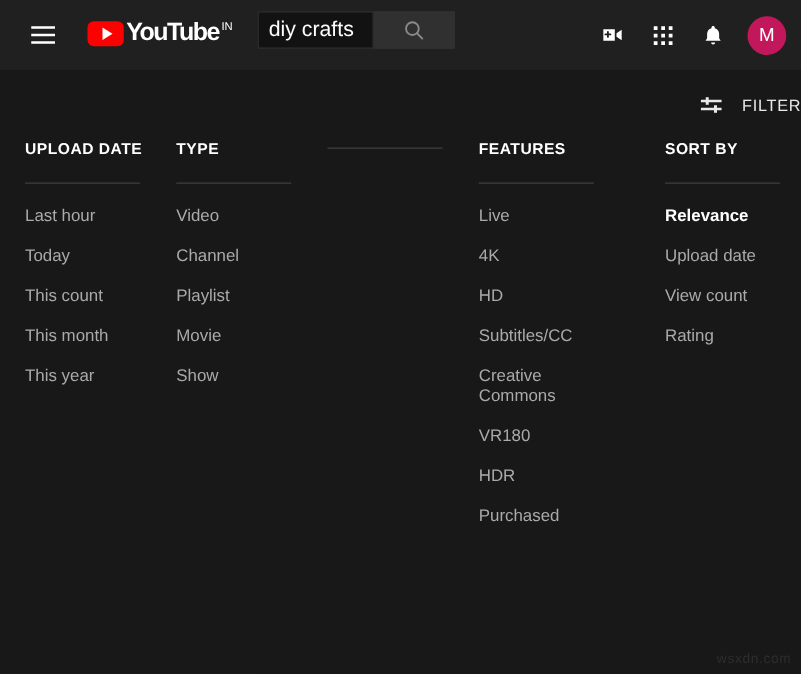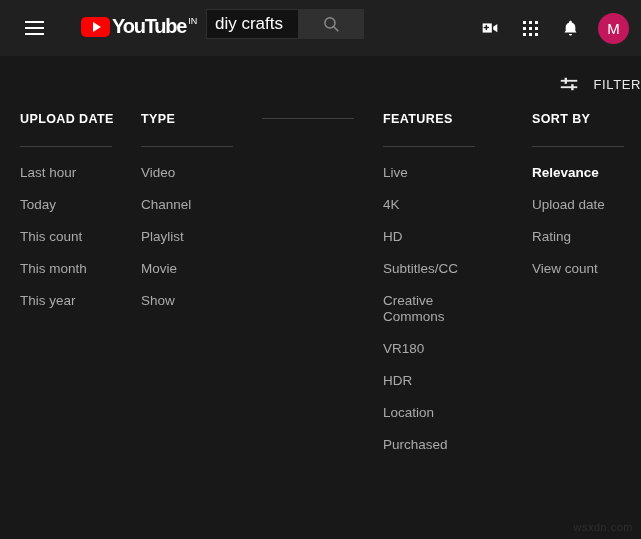--- a/index.html
+++ b/index.html
@@ -30,21 +30,21 @@
   }
   .ham { width: 19px; }
   .ham span {
     display: block; height: 2px; background: #fff;
     margin-bottom: 4px; border-radius: 0;
   }
   .ham span:last-child { margin-bottom: 0; }
 
   .logo-wrap {
     display: flex; align-items: flex-start;
-    margin-left: 27px; cursor: pointer;
+    margin-left: 16px; cursor: pointer;
     height: 24px;
   }
   .play-badge {
     width: 29px; height: 20px;
     background: #ff0000;
     border-radius: 5px;
     display: flex; align-items: center; justify-content: center;
     margin-top: 1px;
   }
   .play-badge .tri {
@@ -280,30 +280,29 @@
         <div class="col-head">FEATURES</div>
         <div class="col-rule"></div>
         <div class="col-items">
           <div class="fitem">Live</div>
           <div class="fitem">4K</div>
           <div class="fitem">HD</div>
           <div class="fitem">Subtitles/CC</div>
           <div class="fitem">Creative Commons</div>
           <div class="fitem">VR180</div>
           <div class="fitem">HDR</div>
-          <div class="fitem">Location</div>
           <div class="fitem">Purchased</div>
         </div>
       </div>
       <div class="col" style="left: 532px; width: 92px;">
         <div class="col-head">SORT BY</div>
         <div class="col-rule"></div>
         <div class="col-items">
           <div class="fitem active">Relevance</div>
           <div class="fitem">Upload date</div>
+          <div class="fitem">View count</div>
           <div class="fitem">Rating</div>
-          <div class="fitem">View count</div>
         </div>
       </div>
     </div>
 
   <div class="watermark">wsxdn.com</div>
 </div>
 
 </body></html>

